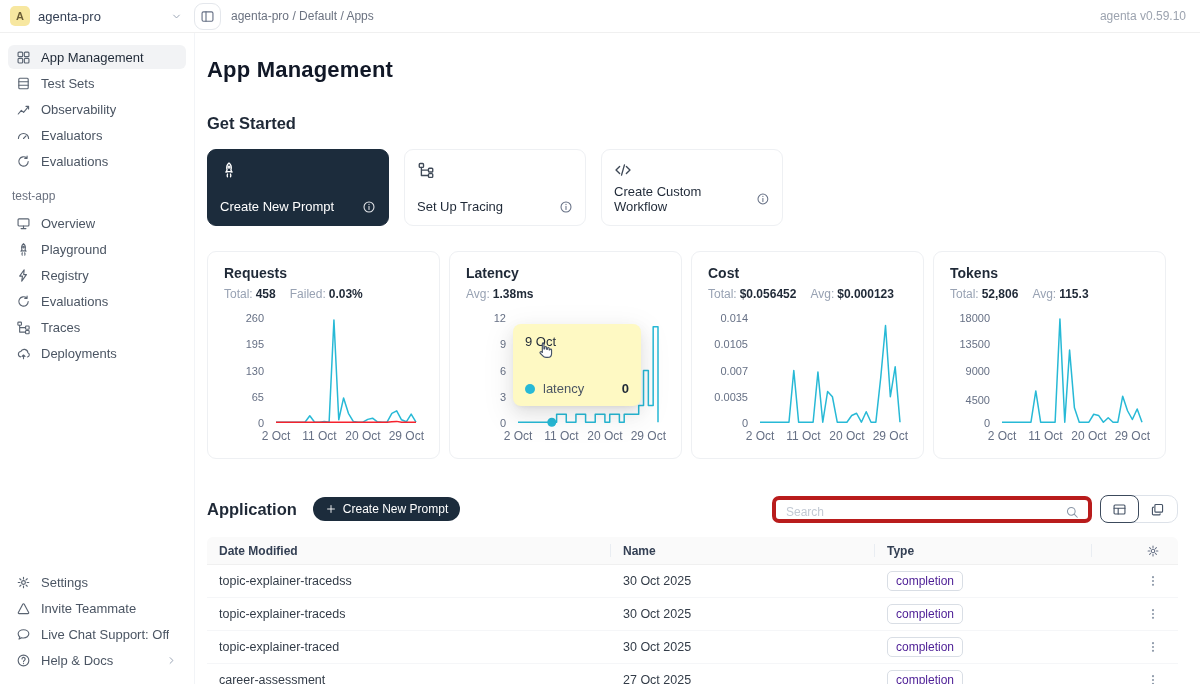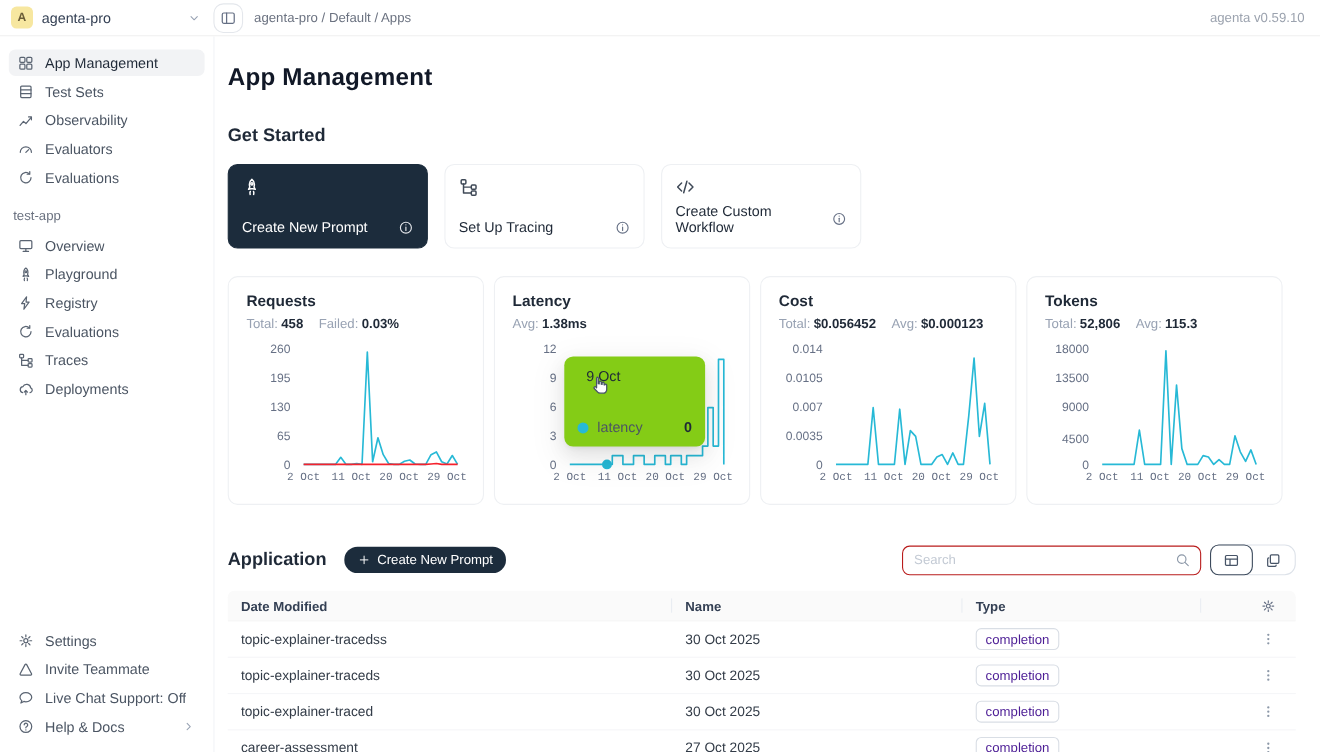--- a/index.html
+++ b/index.html
@@ -57,41 +57,41 @@
   .chart-card { width:233px; height:208px; border:1px solid #eef0f3; border-radius:9px; background:#fff;
     padding:12px 16px; overflow:visible; }
   .chart-title { font-size:14px; font-weight:600; color:#1f2937; line-height:18px; }
   .chart-stats { display:flex; gap:14px; margin-top:4px; font-size:12px; color:#98a2b3; line-height:16px; white-space:nowrap; }
   .chart-stats b { color:#1f2937; font-weight:600; margin-left:3px; }
   .chart-body { display:flex; margin-top:16px; }
   .y-axis { position:relative; width:46px; height:105px; flex:none; }
   .ytick { position:absolute; right:6px; font-size:11px; color:#667085; line-height:11px; }
   .plot { position:relative; width:140px; height:105px; margin-left:6px; }
   .plot svg { overflow:visible; display:block; }
-  .xtick { position:absolute; top:111px; transform:translateX(-50%); font-size:10px; color:#667085; white-space:nowrap;font-family:Liberation Mono, monospace; }
-
-  
-  .chart-tooltip { position:absolute; left:306px; top:73px; width:128px; height:82px; background:#84cc16;
+  .xtick { position:absolute; top:111px; transform:translateX(-50%); font-size:12px; color:#667085; white-space:nowrap; }
+
+  
+  .chart-tooltip { position:absolute; left:306px; top:73px; width:128px; height:82px; background:#fef9c3;
     border-radius:8px; box-shadow:0 6px 16px rgba(0,0,0,.08),0 3px 6px -4px rgba(0,0,0,.12),0 9px 28px 8px rgba(0,0,0,.05);
-    padding:10px 20px; z-index:6; }
+    padding:10px 12px; z-index:6; }
   .tt-date { font-size:13px; color:#1f2937; }
   .tt-row { position:absolute; left:12px; right:12px; bottom:10px; display:flex; align-items:center; gap:8px; }
   .tt-dot { width:10px; height:10px; border-radius:50%; flex:none; }
   .tt-series { font-size:13px; color:#4b5563; }
   .tt-value { margin-left:auto; font-size:13px; font-weight:600; color:#1f2937; }
   .cursor-icn { position:absolute; left:329px; top:90px; width:19px; height:19px; z-index:7; }
 
   
   .app-header { display:flex; align-items:center; margin-top:36px; }
   .create-btn { display:inline-flex; align-items:center; gap:6px; margin-left:16px; height:24px; padding:0 12px;
     border:none; border-radius:13px; background:#1c2c3c; color:#fff; font-size:12px;
     font-family:inherit; cursor:pointer; white-space:nowrap; }
   .btn-plus { width:12px; height:12px; color:#fff; }
-  .search-box { margin-left:auto; width:272px; height:27px; border:1px solid #b91c1c; border-radius:7px;
-    display:flex; align-items:center; background:#fff; }
+  .search-box { margin-left:auto; width:320px; height:27px; border:4px solid #b91c1c; border-radius:7px;
+    display:flex; align-items:flex-end; background:#fff; }
   .search-box input { flex:1; border:none; outline:none; font-size:12px; padding:0 10px; color:#374151;
     font-family:inherit; background:transparent; }
   .search-box input::placeholder { color:#c3cad4; }
   .search-icn { width:14px; height:14px; color:#8c98a8; margin-right:9px; flex:none; }
   .segmented { margin-left:8px; display:flex; height:28px; border:1px solid #dde2e9; border-radius:10px; background:#fff; }
   .seg-btn { width:39px; display:flex; align-items:center; justify-content:center; color:#475467; cursor:pointer; border-radius:8px; }
   .seg-btn.selected { border:1.5px solid #3c4a5c; margin:-1px; background:#fff; z-index:1; }
   .seg-icn { width:15px; height:15px; }
 
   

